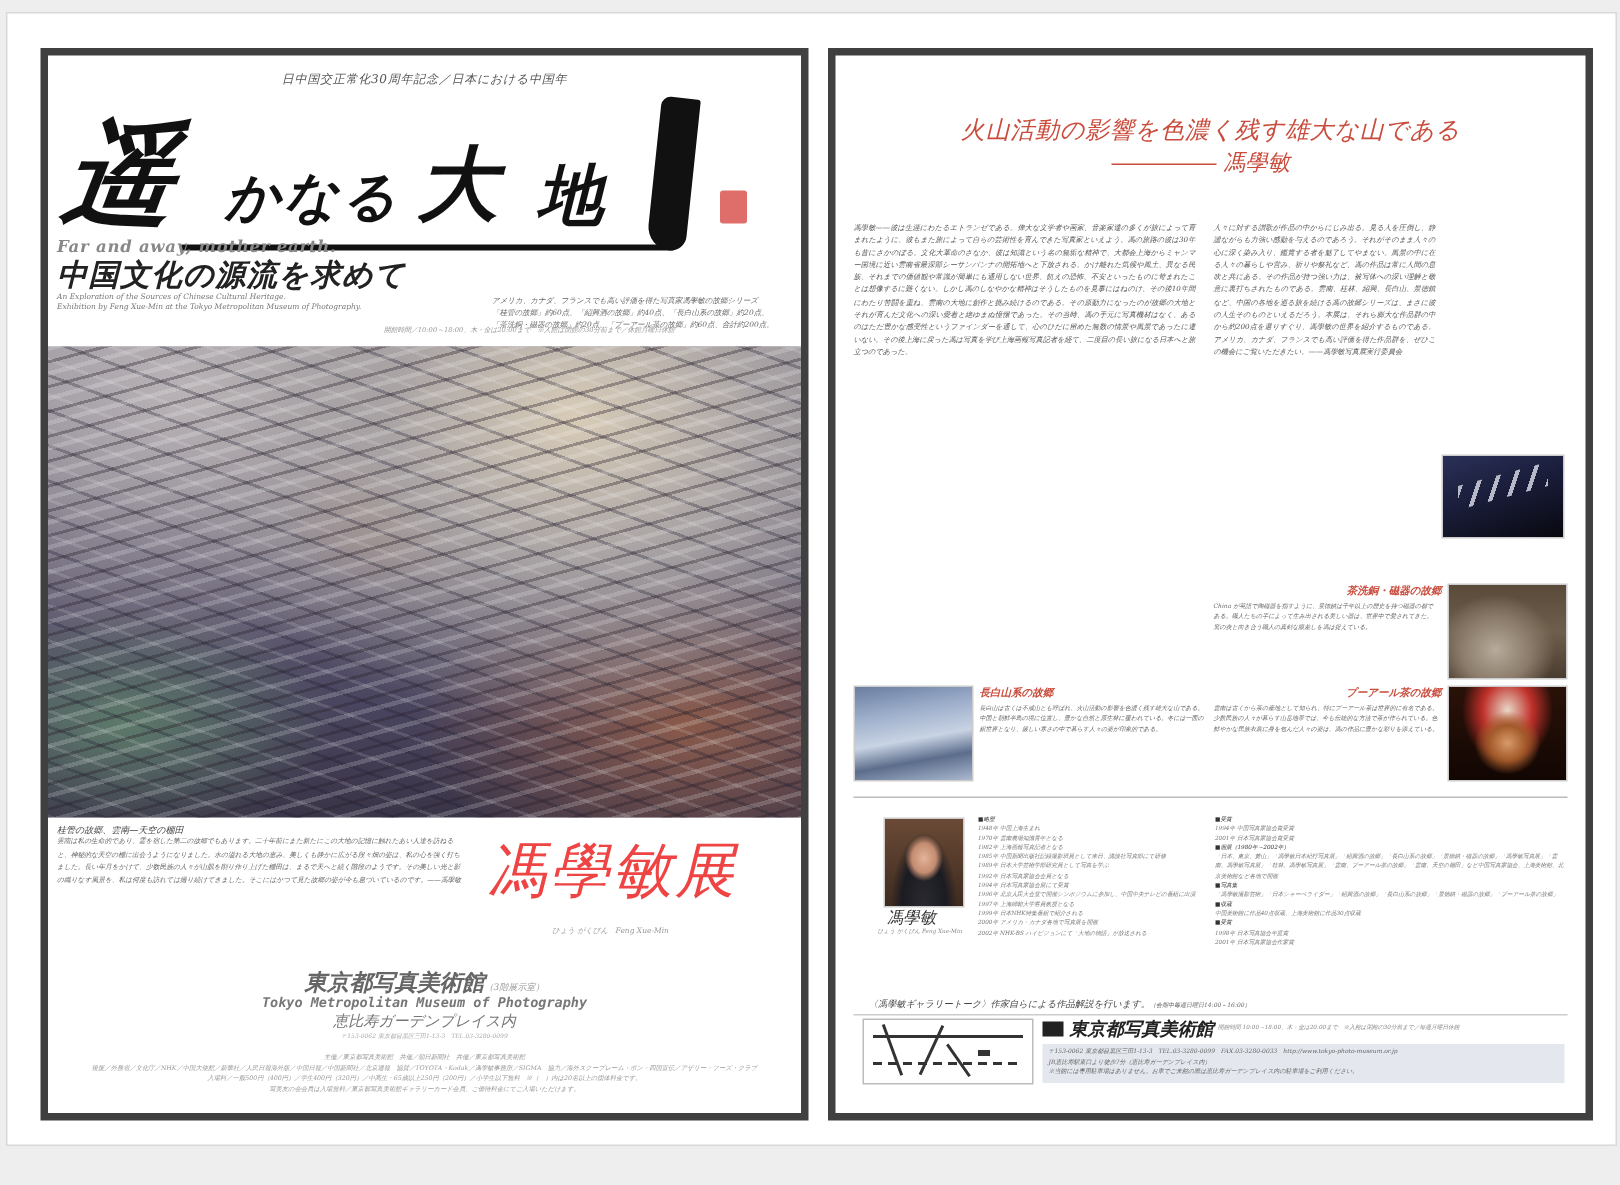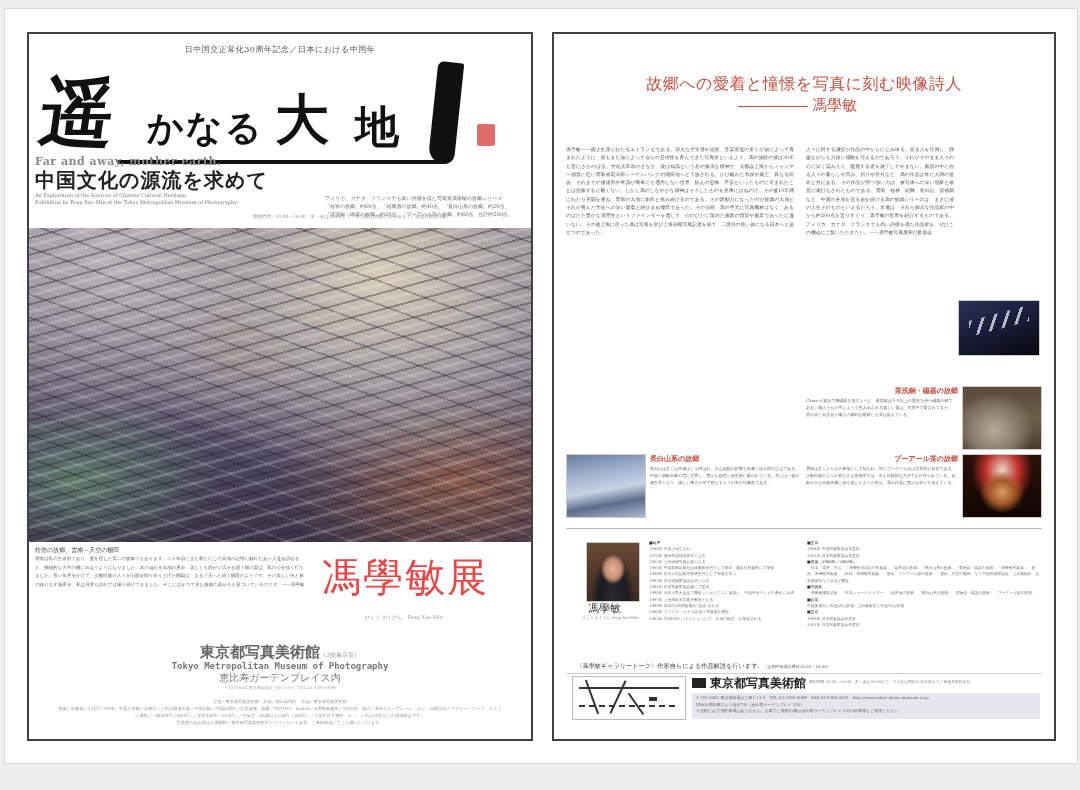--- a/index.html
+++ b/index.html
@@ -7,22 +7,23 @@
     width:1080px; height:790px; overflow:hidden;
     background:#eeeeef;
     font-family:"DejaVu Serif", serif;
     position:relative;
   }
   .sheet {
     position:absolute; left:4px; top:8px; width:1072px; height:754px;
     background:#ffffff; border:1px solid #d9d9d9;
   }
   .page {
-    position:absolute; background:#fff; border:2px solid #404040;
+    position:absolute; background:#fff; border:5px solid #404040;
     overflow:hidden;
+    font-style:italic;
   }
   #front { left:27px; top:32px; width:502px; height:705px; }
   #back  { left:552px; top:32px; width:500px; height:705px; }
 
   
   .f-subtitle-top { position:absolute; left:0; width:100%; top:10px; text-align:center;
     font-size:8px; color:#555; letter-spacing:0.5px; }
   .calligraphy { position:absolute; left:8px; top:26px; width:480px; height:100px; }
   .calligraphy .big { position:absolute; font-family:"DejaVu Serif", serif; font-weight:bold; color:#111; }
   .seal { position:absolute; left:448px; top:90px; width:18px; height:22px; background:#d9534f;
@@ -150,21 +151,21 @@
   <div class="f-address">〒153-0062 東京都目黒区三田1-13-3　TEL.03-3280-0099</div>
   <div class="f-credits">
     <div>主催／東京都写真美術館　共催／朝日新聞社　共催／東京都写真美術館</div>
     <div>後援／外務省／文化庁／NHK／中国大使館／新華社／人民日報海外版／中国日報／中国新聞社／北京週報　協賛／TOYOTA・Kodak／馮學敏事務所／SIGMA　協力／海外スクープレーム・ボン・四国宣伝／アザリー・フーズ・クラブ</div>
     <div>入場料／一般500円（400円）／学生400円（320円）／中高生・65歳以上250円（200円）／小学生以下無料　※（　）内は20名以上の団体料金です。</div>
     <div>写美友の会会員は入場無料／東京都写真美術館ギャラリーカード会員、ご優待料金にてご入場いただけます。</div>
   </div>
 </div>
 
 <div class="page" id="back">
-  <div class="b-headline">故郷への愛着と憧憬を写真に刻む映像詩人</div>
+  <div class="b-headline">火山活動の影響を色濃く残す雄大な山である</div>
   <div class="b-author"><span class="rule"></span><span>馮學敏</span></div>
 
   <div class="b-col c1">馮學敏——彼は生涯にわたるエトランゼである。偉大な文学者や画家、音楽家達の多くが旅によって育まれたように、彼もまた旅によって自らの芸術性を育んできた写真家といえよう。馮の旅路の彼は30年も昔にさかのぼる。文化大革命のさなか、彼は知識という名の無垢な精神で、大都会上海からミャンマー国境に近い雲南省最深部シーサンパンナの開拓地へと下放される。かけ離れた気候や風土、異なる民族、それまでの価値観や常識が簡単にも通用しない世界、飢えの恐怖、不安といったものに苛まれたことは想像するに難くない。しかし馮のしなやかな精神はそうしたものを見事にはねのけ、その後10年間にわたり苦闘を重ね、雲南の大地に創作と挑み続けるのである。その原動力になったのが故郷の大地とそれが育んだ文化への深い愛着と絶ゆまぬ憧憬であった。その当時、馮の手元に写真機材はなく、あるのはただ豊かな感受性というファインダーを通して、心のひだに留めた無数の情景や風景であったに違いない。その後上海に戻った馮は写真を学び上海画報写真記者を経て、二度目の長い旅になる日本へと旅立つのであった。</div>
   <div class="b-col c2" style="width:148px;">人々に対する讃歌が作品の中からにじみ出る。見る人を圧倒し、静謐ながらも力強い感動を与えるのであろう。それがそのまま人々の心に深く染み入り、鑑賞する者を魅了してやまない。風景の中に在る人々の暮らしや営み、祈りや祭礼など、馮の作品は常に人間の息吹と共にある。その作品が持つ強い力は、被写体への深い理解と敬意に裏打ちされたものである。雲南、桂林、紹興、長白山、景徳鎮など、中国の各地を巡る旅を続ける馮の故郷シリーズは、まさに彼の人生そのものといえるだろう。本展は、それら膨大な作品群の中から約200点を選りすぐり、馮學敏の世界を紹介するものである。アメリカ、カナダ、フランスでも高い評価を得た作品群を、ぜひこの機会にご覧いただきたい。——馮學敏写真展実行委員会</div>
   <div class="b-thumb t-boats"></div>
 
   <div class="region left" style="left:12px; top:420px;">
     <div class="img img-snow"></div>
     <div class="title">長白山系の故郷</div>
     <div class="text">長白山は古くは不咸山とも呼ばれ、火山活動の影響を色濃く残す雄大な山である。中国と朝鮮半島の境に位置し、豊かな自然と原生林に覆われている。冬には一面の銀世界となり、厳しい寒さの中で暮らす人々の姿が印象的である。</div>

